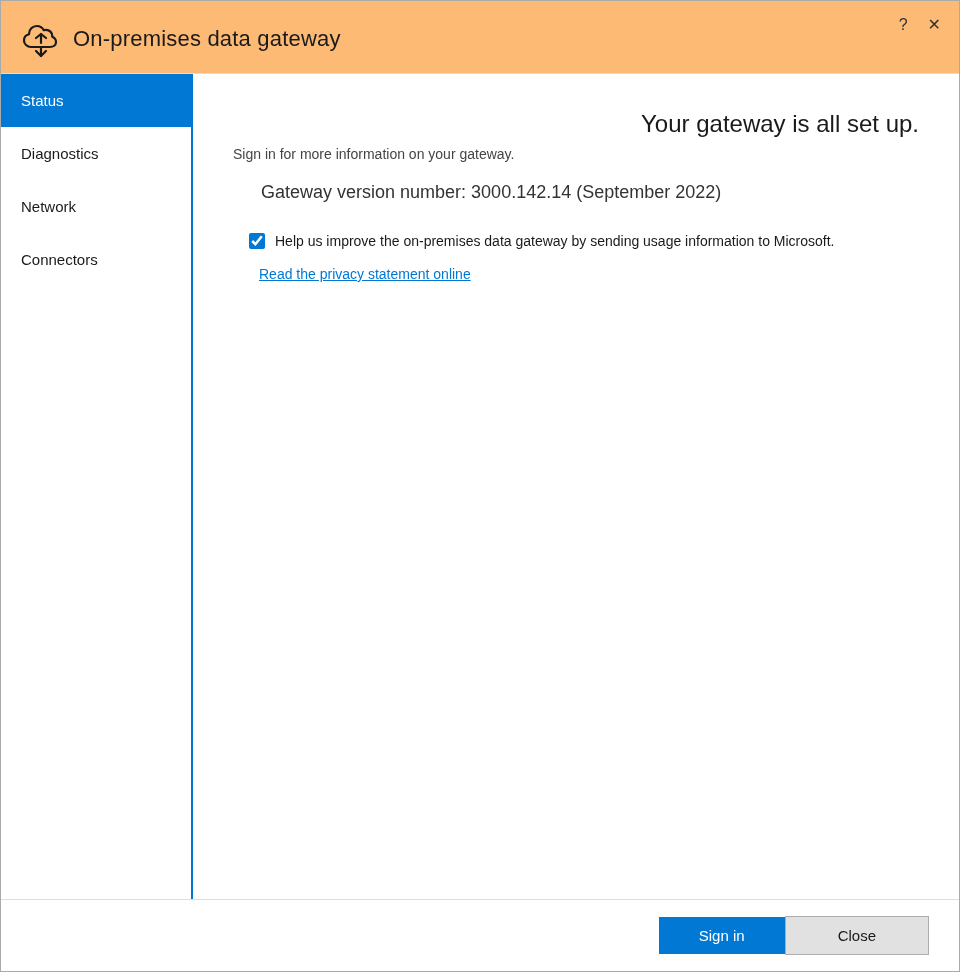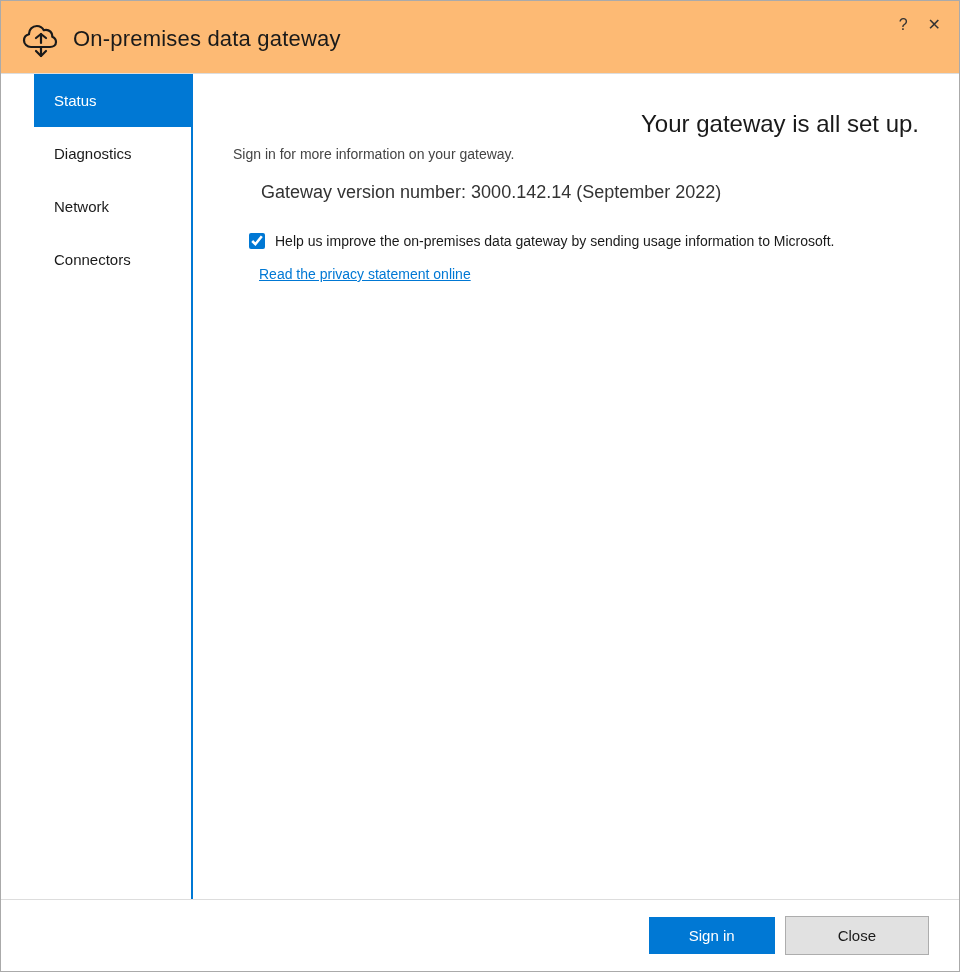--- a/index.html
+++ b/index.html
@@ -87,21 +87,20 @@
       display: flex;
       align-items: flex-start;
       padding: 18px 20px;
       font-size: 15px;
       color: #1a1a1a;
       cursor: pointer;
       border: none;
       background: none;
       width: 100%;
       text-align: left;
-      margin-left: 33px;
     }
 
     .sidebar-item.active {
       background: #0078d4;
       color: #ffffff;
       font-weight: 400;
     }
 
     .content-area {
       flex: 1;
@@ -167,21 +166,20 @@
       display: inline-block;
     }
 
     .footer {
       display: flex;
       justify-content: flex-end;
       align-items: center;
       padding: 16px 30px;
       background: #ffffff;
       border-top: 1px solid #dddddd;
-      gap: 10px;
     }
 
     .btn-signin {
       background: #0078d4;
       color: #ffffff;
       border: none;
       padding: 10px 40px;
       font-size: 15px;
       cursor: pointer;
       font-family: 'Segoe UI', Arial, sans-serif;

